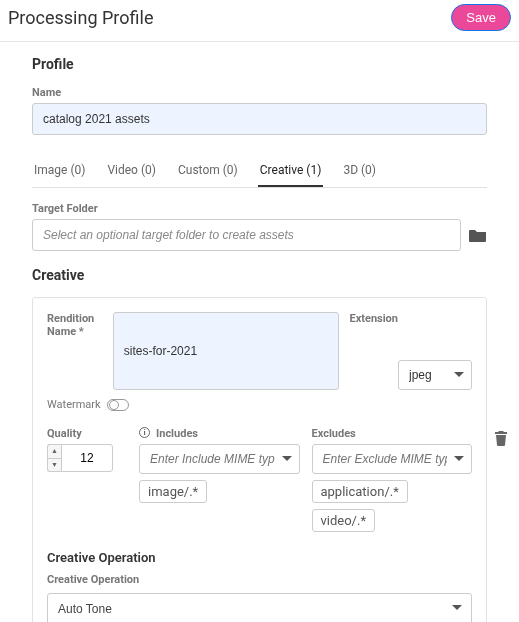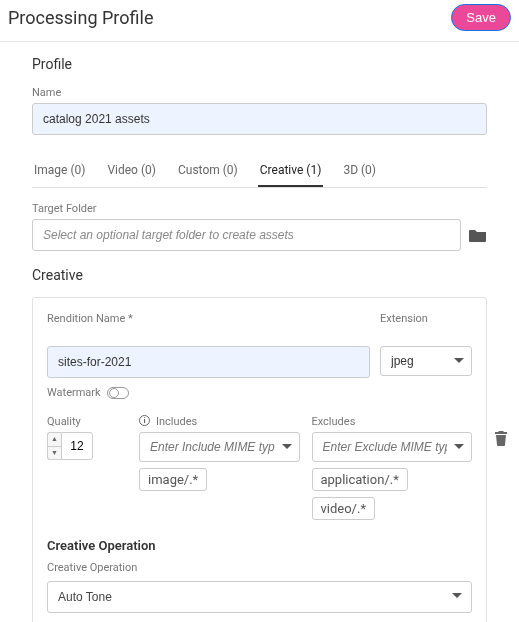--- a/index.html
+++ b/index.html
@@ -38,29 +38,30 @@
     color: #333;
   }
   .btn-primary {
     background: #ec4899;
     border: 1px solid #1473e6;
     color: #fff;
   }
   .content { padding: 14px 32px 8px 32px; }
   .section-title {
     font-size: 14px;
-    font-weight: 400;
+    font-weight: 700;
     color: #333;
     margin-bottom: 14px;
   }
   .field-label {
     font-size: 11px;
     color: #777;
     margin-bottom: 4px;
     display: block;
+    font-weight: bold;
   }
   .text-input {
     width: 100%;
     padding: 8px 10px;
     border: 1px solid #ccc;
     border-radius: 3px;
     font-size: 12px;
     color: #333;
   }
   .text-input.filled {
@@ -94,42 +95,42 @@
     cursor: pointer;
   }
   .creative-box {
     margin-top: 14px;
     border: 1px solid #e2e2e2;
     border-radius: 3px;
     padding: 14px;
     position: relative;
   }
   .row { display: flex; gap: 10px; }
-  .col { display: flex; flex-direction: column; gap: 17px; }
+  .col { display: flex; flex-direction: row; }
   .col.grow { flex: 1; }
   .select-wrap {
     position: relative;
   }
   .select-input {
     width: 100%;
     padding: 7px 24px 7px 10px;
     border: 1px solid #ccc;
     border-radius: 3px;
     font-size: 12px;
     background: #fff;
     color: #333;
     appearance: none;
   }
   .select-wrap .chev {
     position: absolute;
     right: 8px; top: 50%;
     transform: translateY(-50%);
     pointer-events: none;
   }
-  .ext-select { width: 92px; }
+  .ext-select { width: 74px; margin-top: 48px; }
   .watermark-row {
     display: flex;
     align-items: center;
     gap: 6px;
     margin-top: 8px;
     font-size: 11px;
     color: #777;
   }
   .toggle {
     width: 22px; height: 12px;
@@ -168,21 +169,21 @@
     flex:1;
     display:flex;
     align-items:center;
     justify-content:center;
     cursor:pointer;
     font-size:7px;
     color:#666;
   }
   .stepper div:first-child { border-bottom:1px solid #ccc; }
   .q-input {
-    width: 32px;
+    width: 52px;
     border:1px solid #ccc;
     border-radius:0 3px 3px 0;
     text-align:center;
     font-size:12px;
     padding:6px 2px;
   }
   .includes-col, .excludes-col { flex: 1; }
   .label-with-icon {
     display:flex;
     gap:6px;

